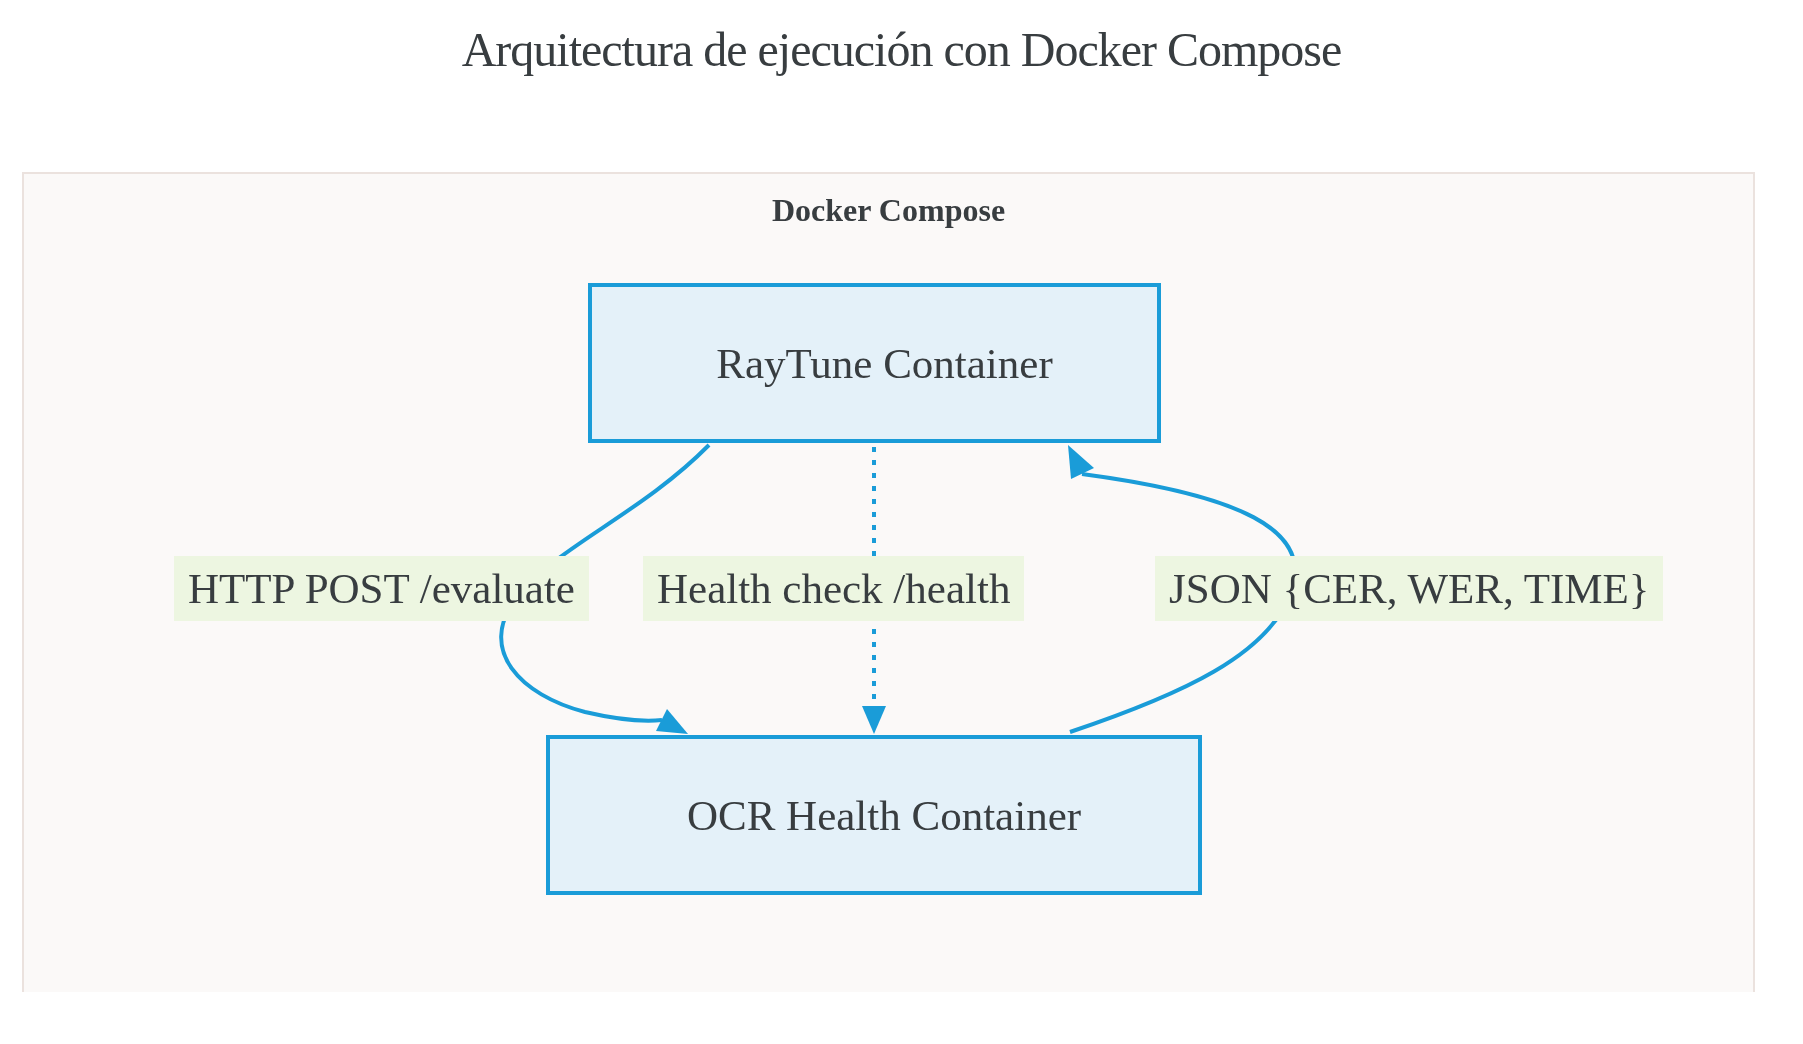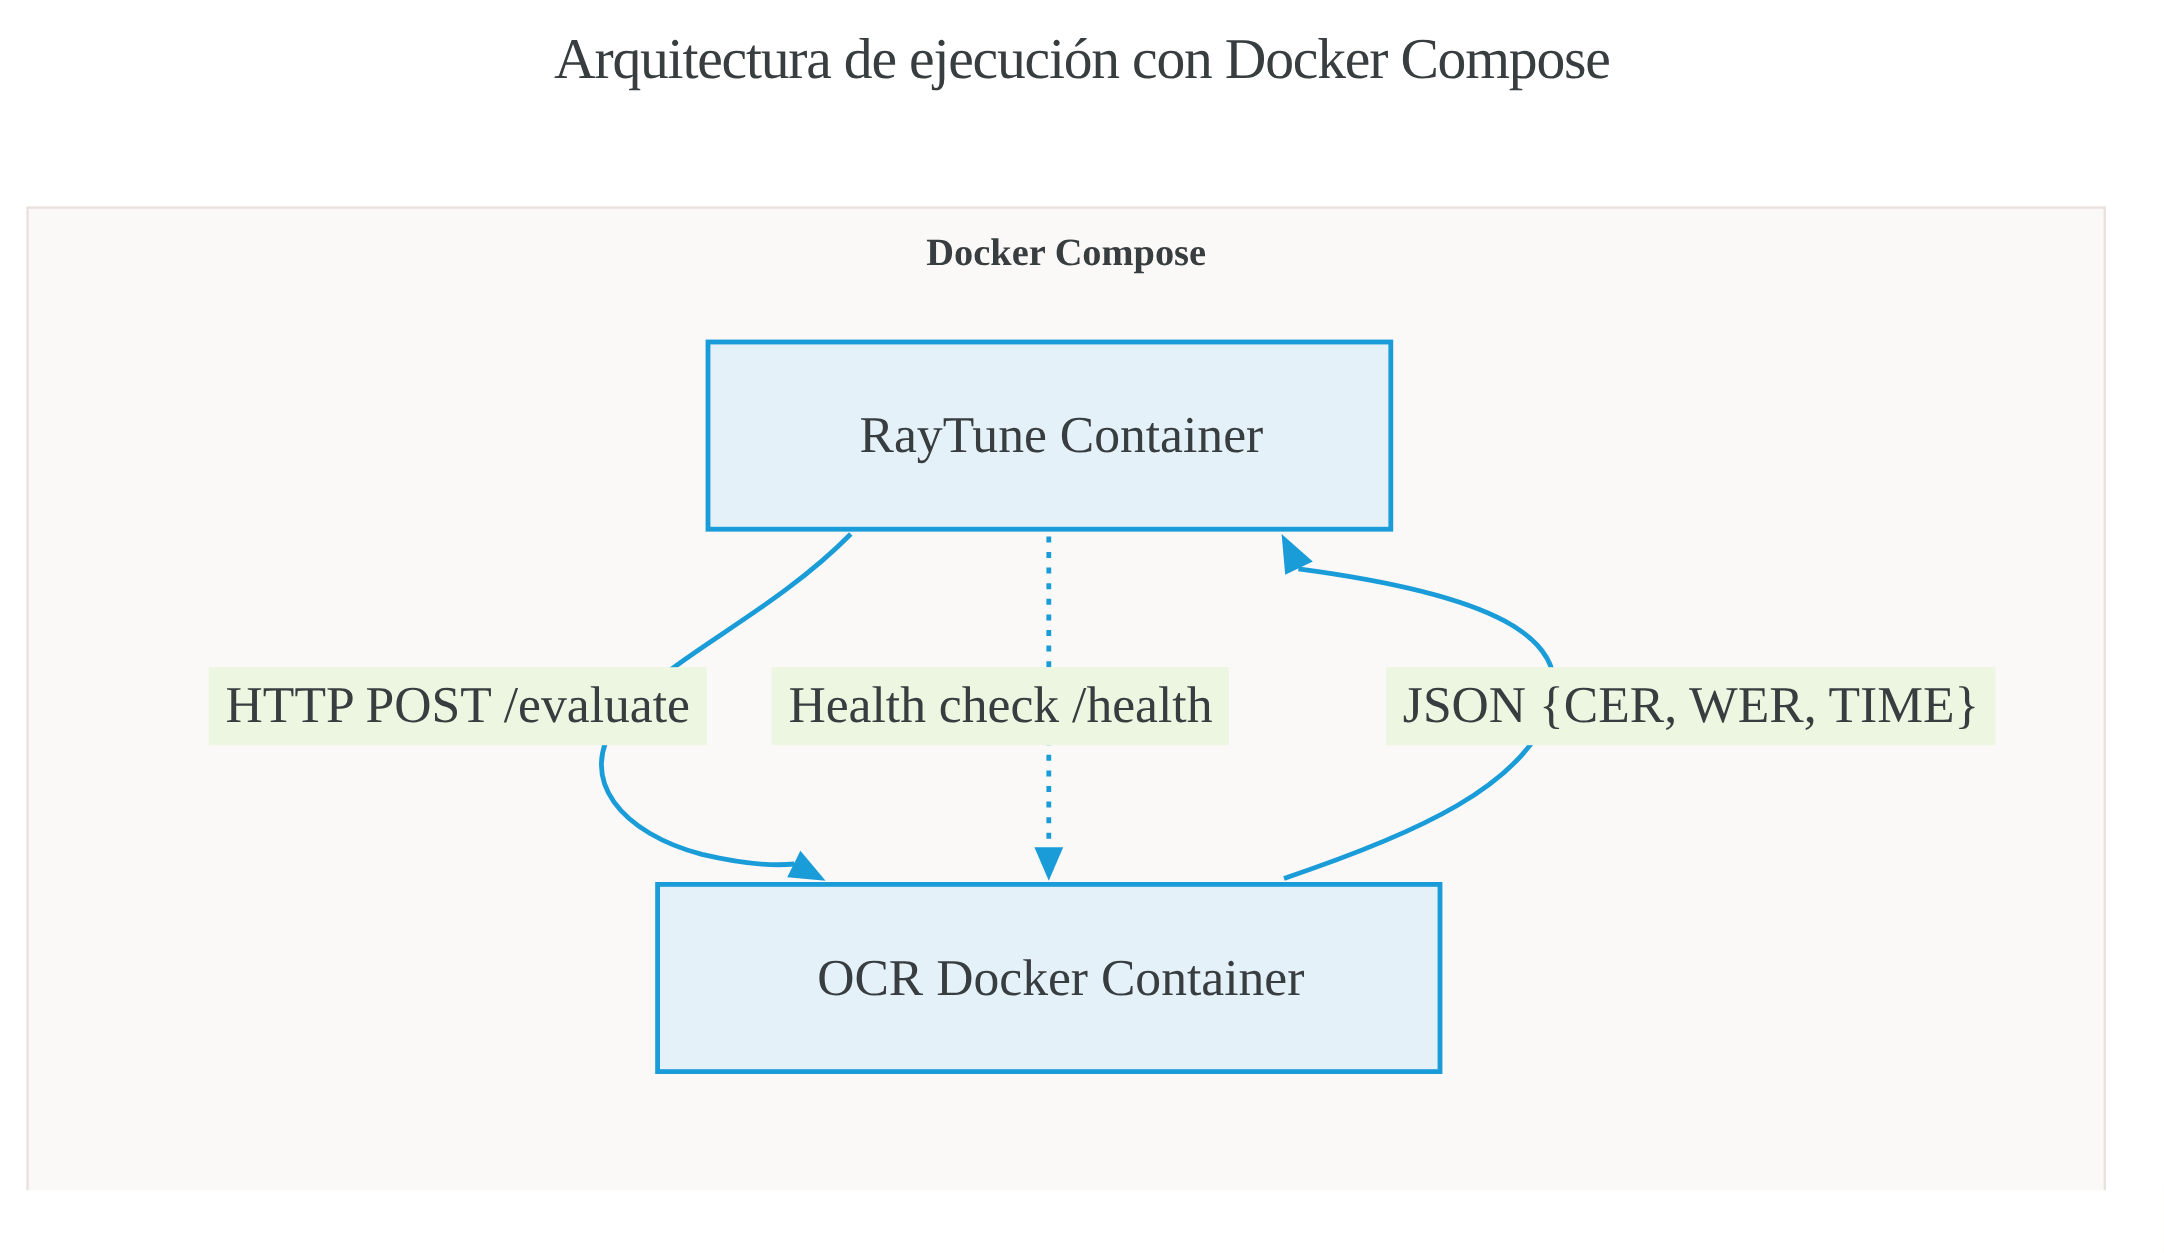--- a/index.html
+++ b/index.html
@@ -85,16 +85,16 @@
 
   <div class="edge-label l1">HTTP POST /evaluate</div>
   <div class="edge-label l3">JSON {CER, WER, TIME}</div>
   <div class="edge-label l2">Health check /health</div>
 
   <div class="node node-raytune">
     <span>RayTune Container</span>
   </div>
 
   <div class="node node-ocr">
-    <span>OCR Docker Container</span>
+    <span>OCR Health Container</span>
   </div>
 
 </div>
 
 </body></html>

